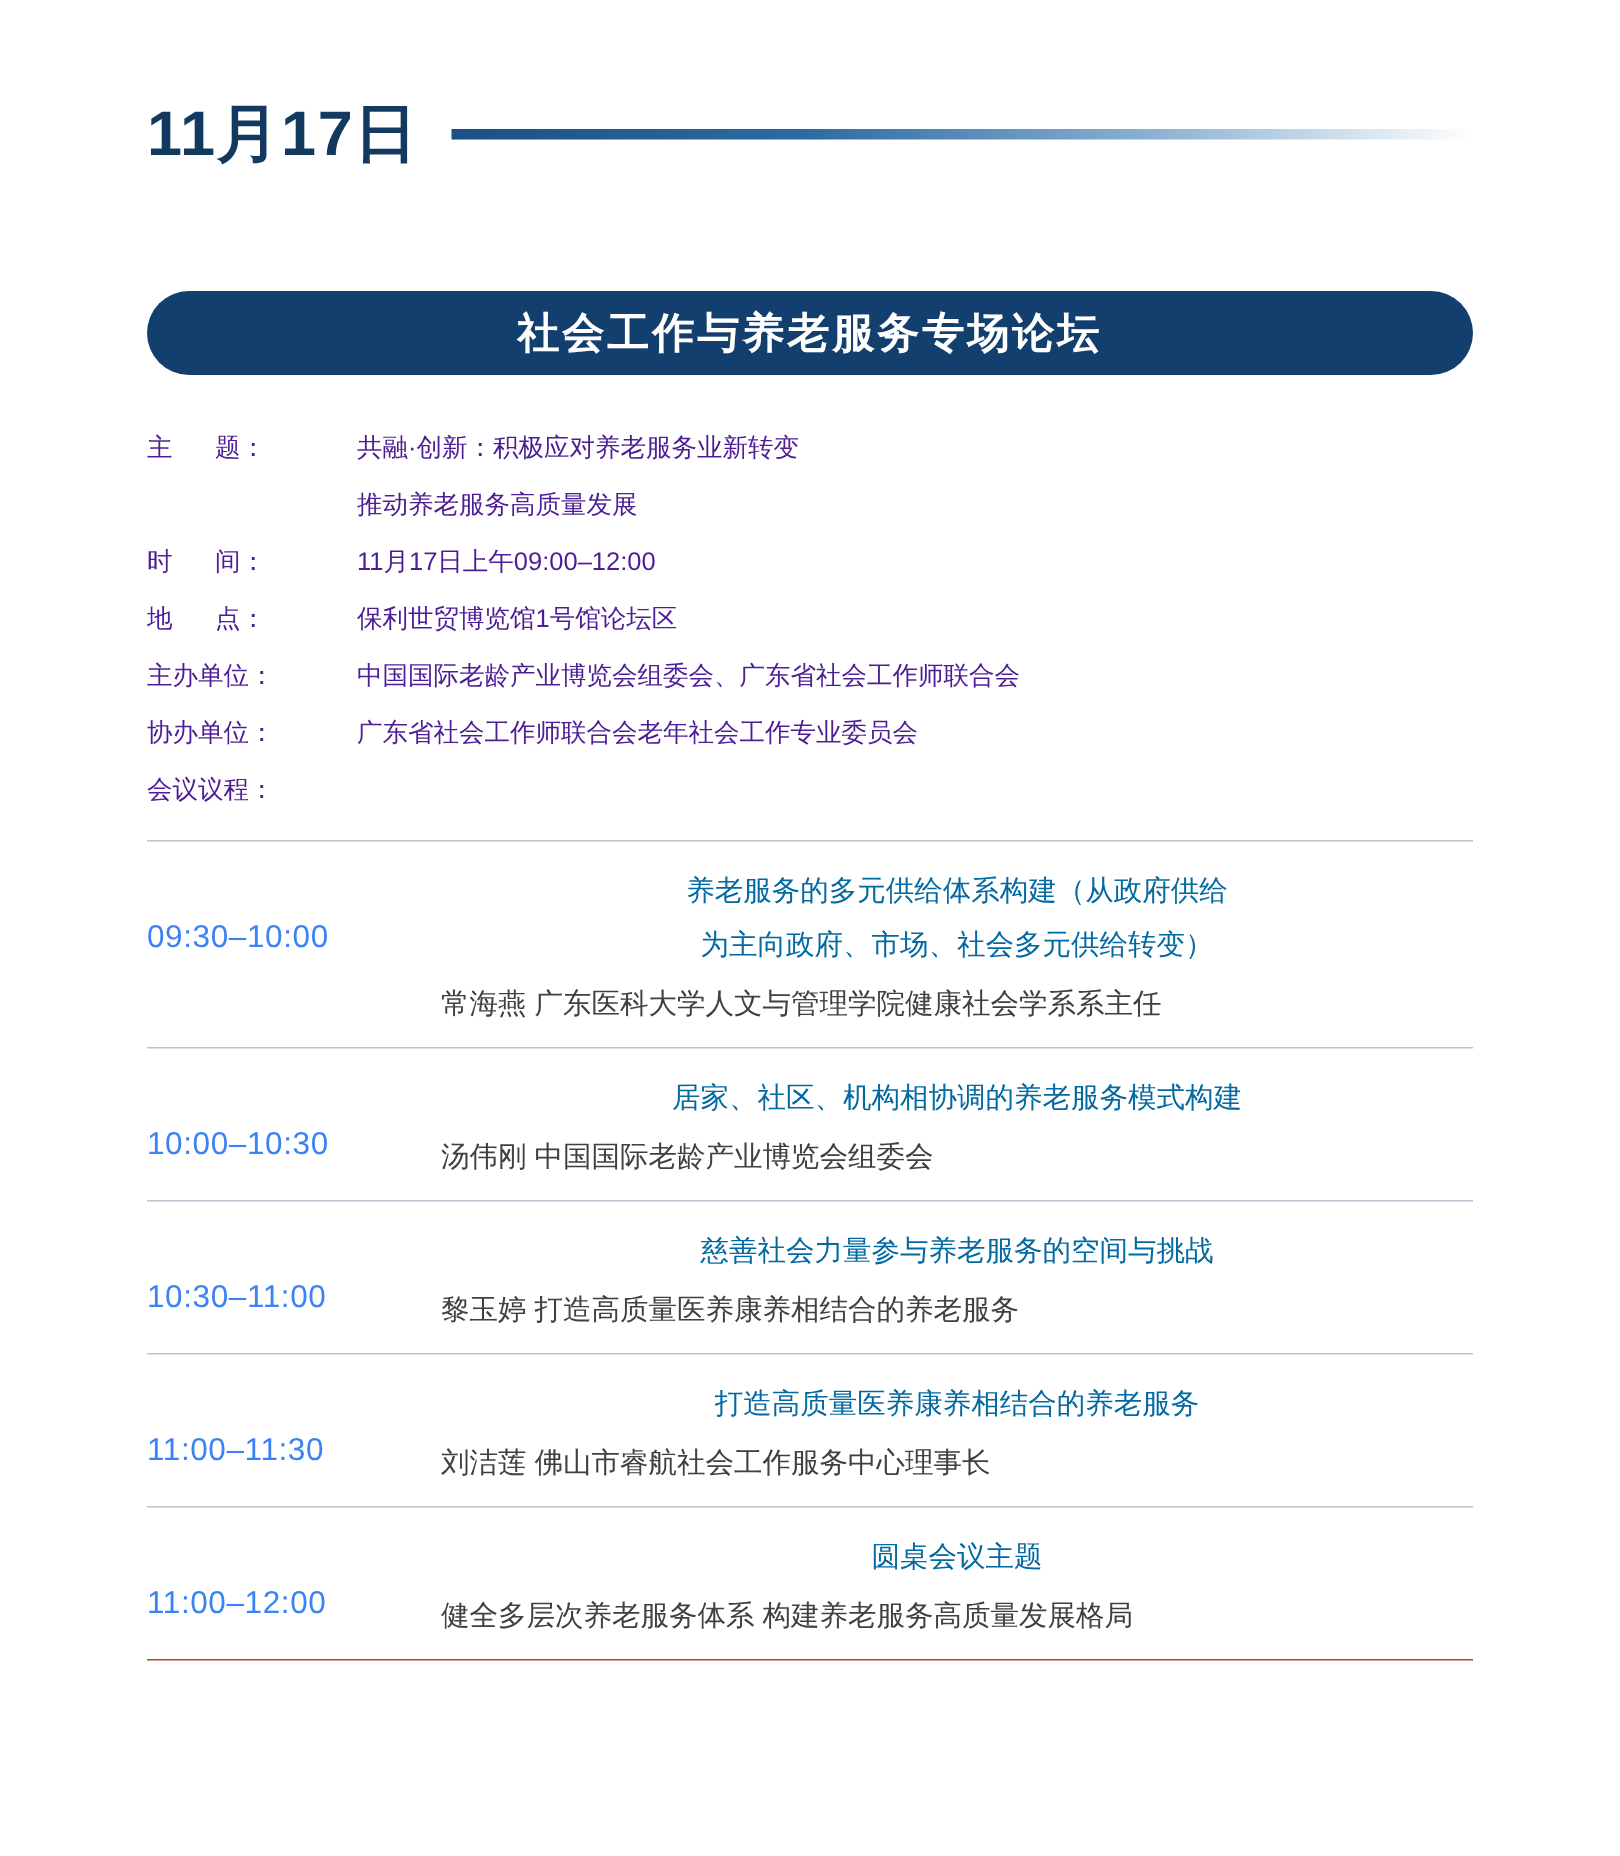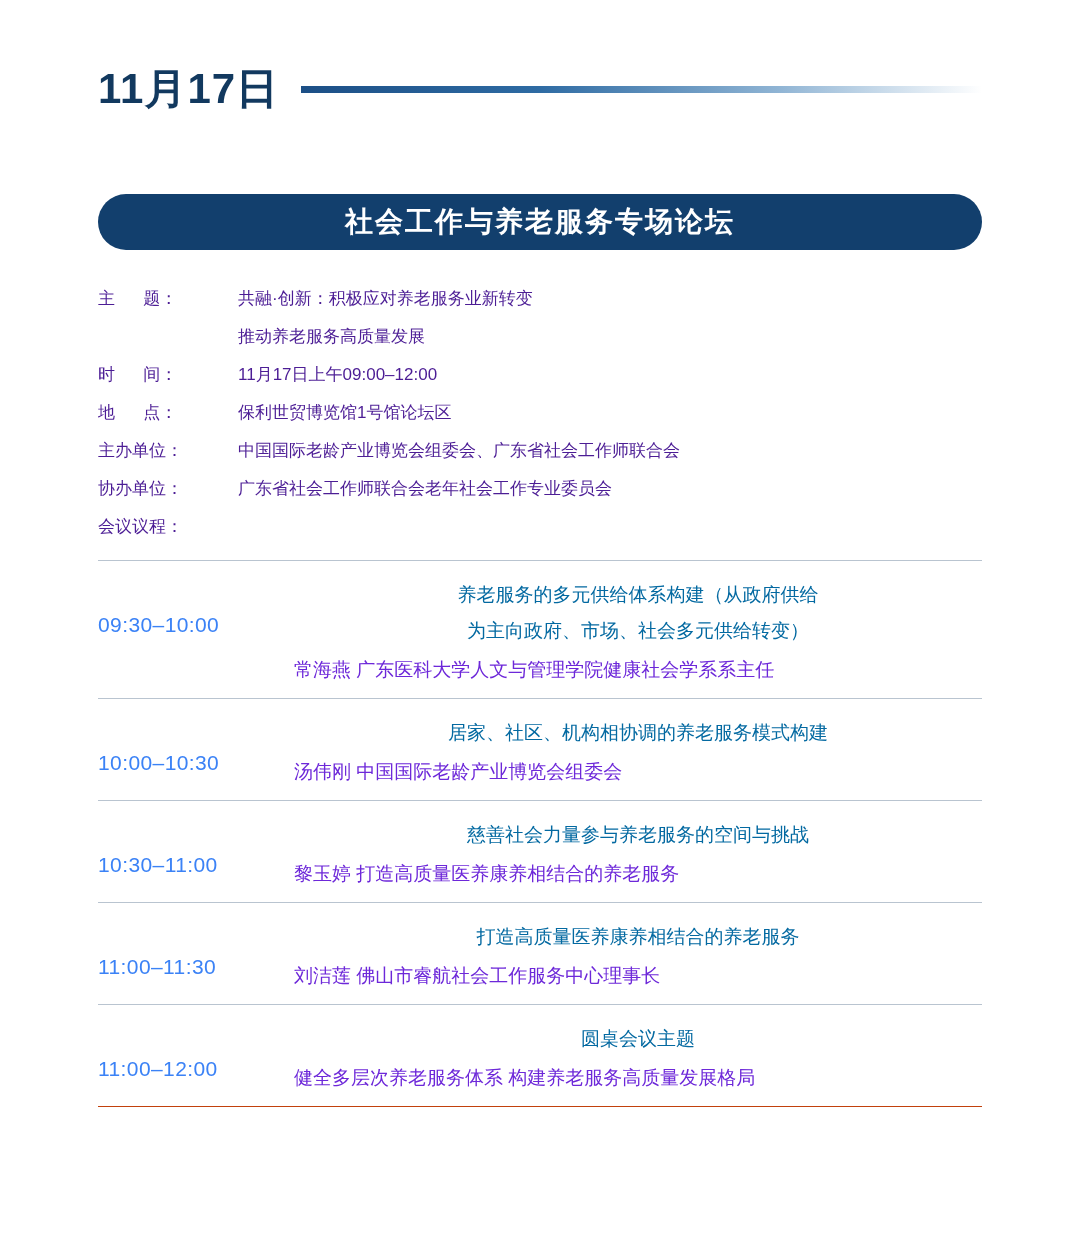--- a/index.html
+++ b/index.html
@@ -112,21 +112,21 @@
   .agenda-topic {
     font-size: 19px;
     line-height: 36px;
     color: #0369a1;
     text-align: center;
   }
   .agenda-speaker {
     margin-top: 7px;
     font-size: 19px;
     line-height: 28px;
-    color: #6d28d9;
+    color: #404040;
   }
 </style>
 </head>
 <body>
 
 <div class="page">
 
   <div class="date-header">
     <div class="date-text">11月17日</div>
     <div class="date-rule"></div>

